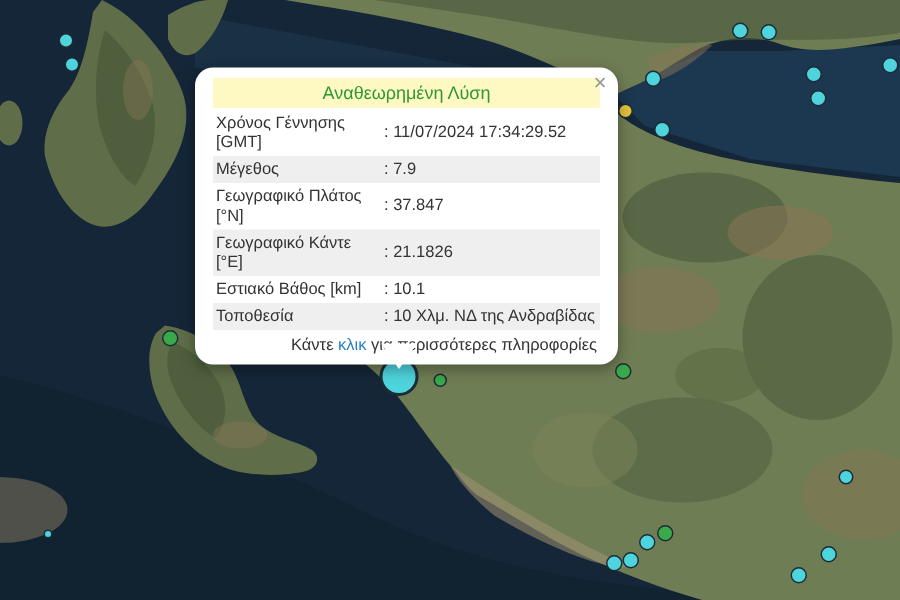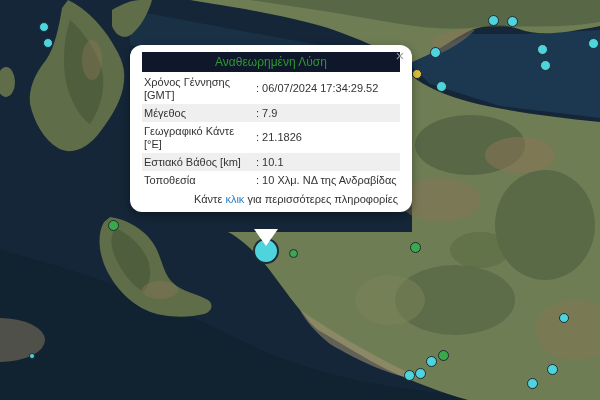--- a/index.html
+++ b/index.html
@@ -29,21 +29,21 @@
     border-left:12px solid transparent;
     border-right:12px solid transparent;
     border-top:17px solid #ffffff;
   }
   #close-btn{
     position:absolute;top:3px;right:4px;width:16px;height:16px;
     color:#979797;font-size:15px;line-height:16px;text-align:center;
     cursor:pointer;user-select:none;
   }
   .ptitle{
-    background:#0f172a;color:#2e9732;
+    background:#fef9c3;color:#2e9732;
     font-size:12px;text-align:center;
     padding:3px 0;margin-bottom:1px;
   }
   .prow{
     display:flex;align-items:center;
     font-size:11px;line-height:13px;
     padding:2.5px 2px;
   }
   .prow:nth-child(even){background:#efefef;}
   .prow .lbl{flex:0 0 110px;padding-right:2px;}
@@ -130,25 +130,29 @@
       <div class="marker" style="left: 526.5px; top: 377.5px; width: 11px; height: 11px; background: rgb(78, 212, 220); border-color: rgb(29, 44, 52);"></div>
       <div class="marker" style="left: 29px; top: 353px; width: 6px; height: 6px; background: rgb(78, 212, 220); border-color: rgb(29, 44, 52); border-width: 1px;"></div>
     </div>
 
   <div id="popup">
     <div id="close-btn">×</div>
     <div class="ptitle">Αναθεωρημένη Λύση</div>
     <div>
       <div class="prow">
         <span class="lbl">Χρόνος Γέννησης [GMT]</span>
-        <span class="val">: 06/07/2024 17:34:29.52</span>
+        <span class="val">: 11/07/2024 17:34:29.52</span>
       </div>
       <div class="prow">
         <span class="lbl">Μέγεθος</span>
         <span class="val">: 7.9</span>
+      </div>
+      <div class="prow">
+        <span class="lbl">Γεωγραφικό Πλάτος [°N]</span>
+        <span class="val">: 37.847</span>
       </div>
       <div class="prow">
         <span class="lbl">Γεωγραφικό Κάντε [°E]</span>
         <span class="val">: 21.1826</span>
       </div>
       <div class="prow">
         <span class="lbl">Εστιακό Βάθος [km]</span>
         <span class="val">: 10.1</span>
       </div>
       <div class="prow">

